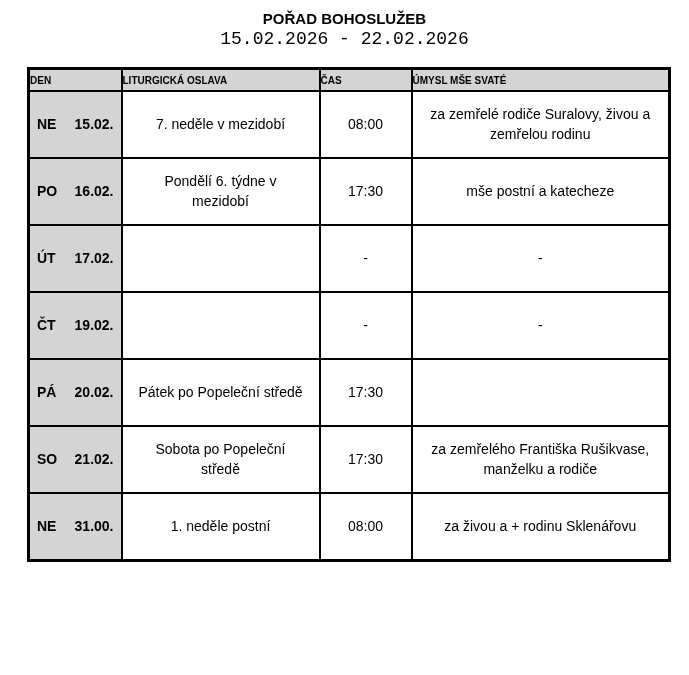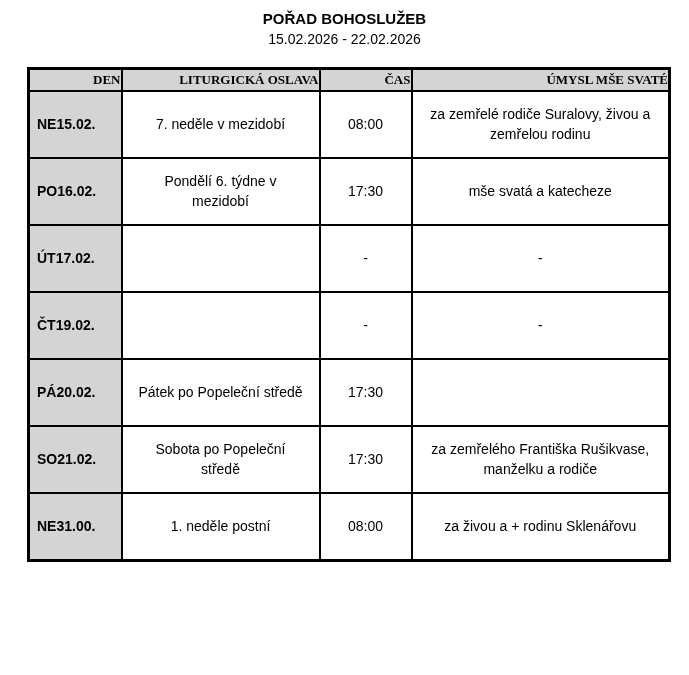--- a/index.html
+++ b/index.html
@@ -19,62 +19,64 @@
   .titles {
     padding-top: 8px;
     text-align: center;
   }
   .title, .subtitle {
     font-size: 15px;
     font-weight: bold;
     line-height: 21px;
   }
   .daterange {
-    font-size: 14px;
+    font-size: 18px;
     line-height: 21px;
+    font-family: Liberation Mono, monospace;
   }
   table.schedule {
     border-collapse: collapse;
     table-layout: fixed;
     margin: 17px 0 0 27px;
     width: 641px;
     border: 3px solid #000;
   }
   table.schedule th,
   table.schedule td {
     border: 2px solid #000;
     overflow: hidden;
   }
   table.schedule thead th {
     background: var(--header-bg, #d4d4d4);
-    font-size: 13px;
+    font-size: 10px;
     font-weight: bold;
     height: 20px;
-    text-align: right;
+    text-align: left;
     vertical-align: middle;
     padding: 0;
-    font-family: Liberation Serif, serif;
   }
   table.schedule tbody td {
     font-size: 14px;
     text-align: center;
     vertical-align: middle;
     height: 65px;
     padding: 0 2px;
     line-height: 1.4;
   }
   td.day {
     background: var(--header-bg, #d4d4d4);
     font-weight: bold;
     padding: 0 !important;
   }
   .day-inner {
     display: flex;
+    justify-content: space-between;
     align-items: center;
     padding: 0 7px 0 7px;
+    gap: 17px;
   }
   td.liturgy, td.intention {
     white-space: pre-line;
   }
 </style>
 </head>
 <body>
 
 <div class="page">
   <div class="titles">
@@ -113,21 +115,21 @@
       <tr>
         <td class="day">
           <div class="day-inner">
             <span>PO</span>
             <span>16.02.</span>
           </div>
         </td>
         <td class="liturgy">Pondělí 6. týdne v
 mezidobí</td>
         <td class="time">17:30</td>
-        <td class="intention">mše svatá a katecheze</td>
+        <td class="intention">mše postní a katecheze</td>
       </tr>
       <tr>
         <td class="day">
           <div class="day-inner">
             <span>ÚT</span>
             <span>17.02.</span>
           </div>
         </td>
         <td class="liturgy"></td>
         <td class="time">-</td>

